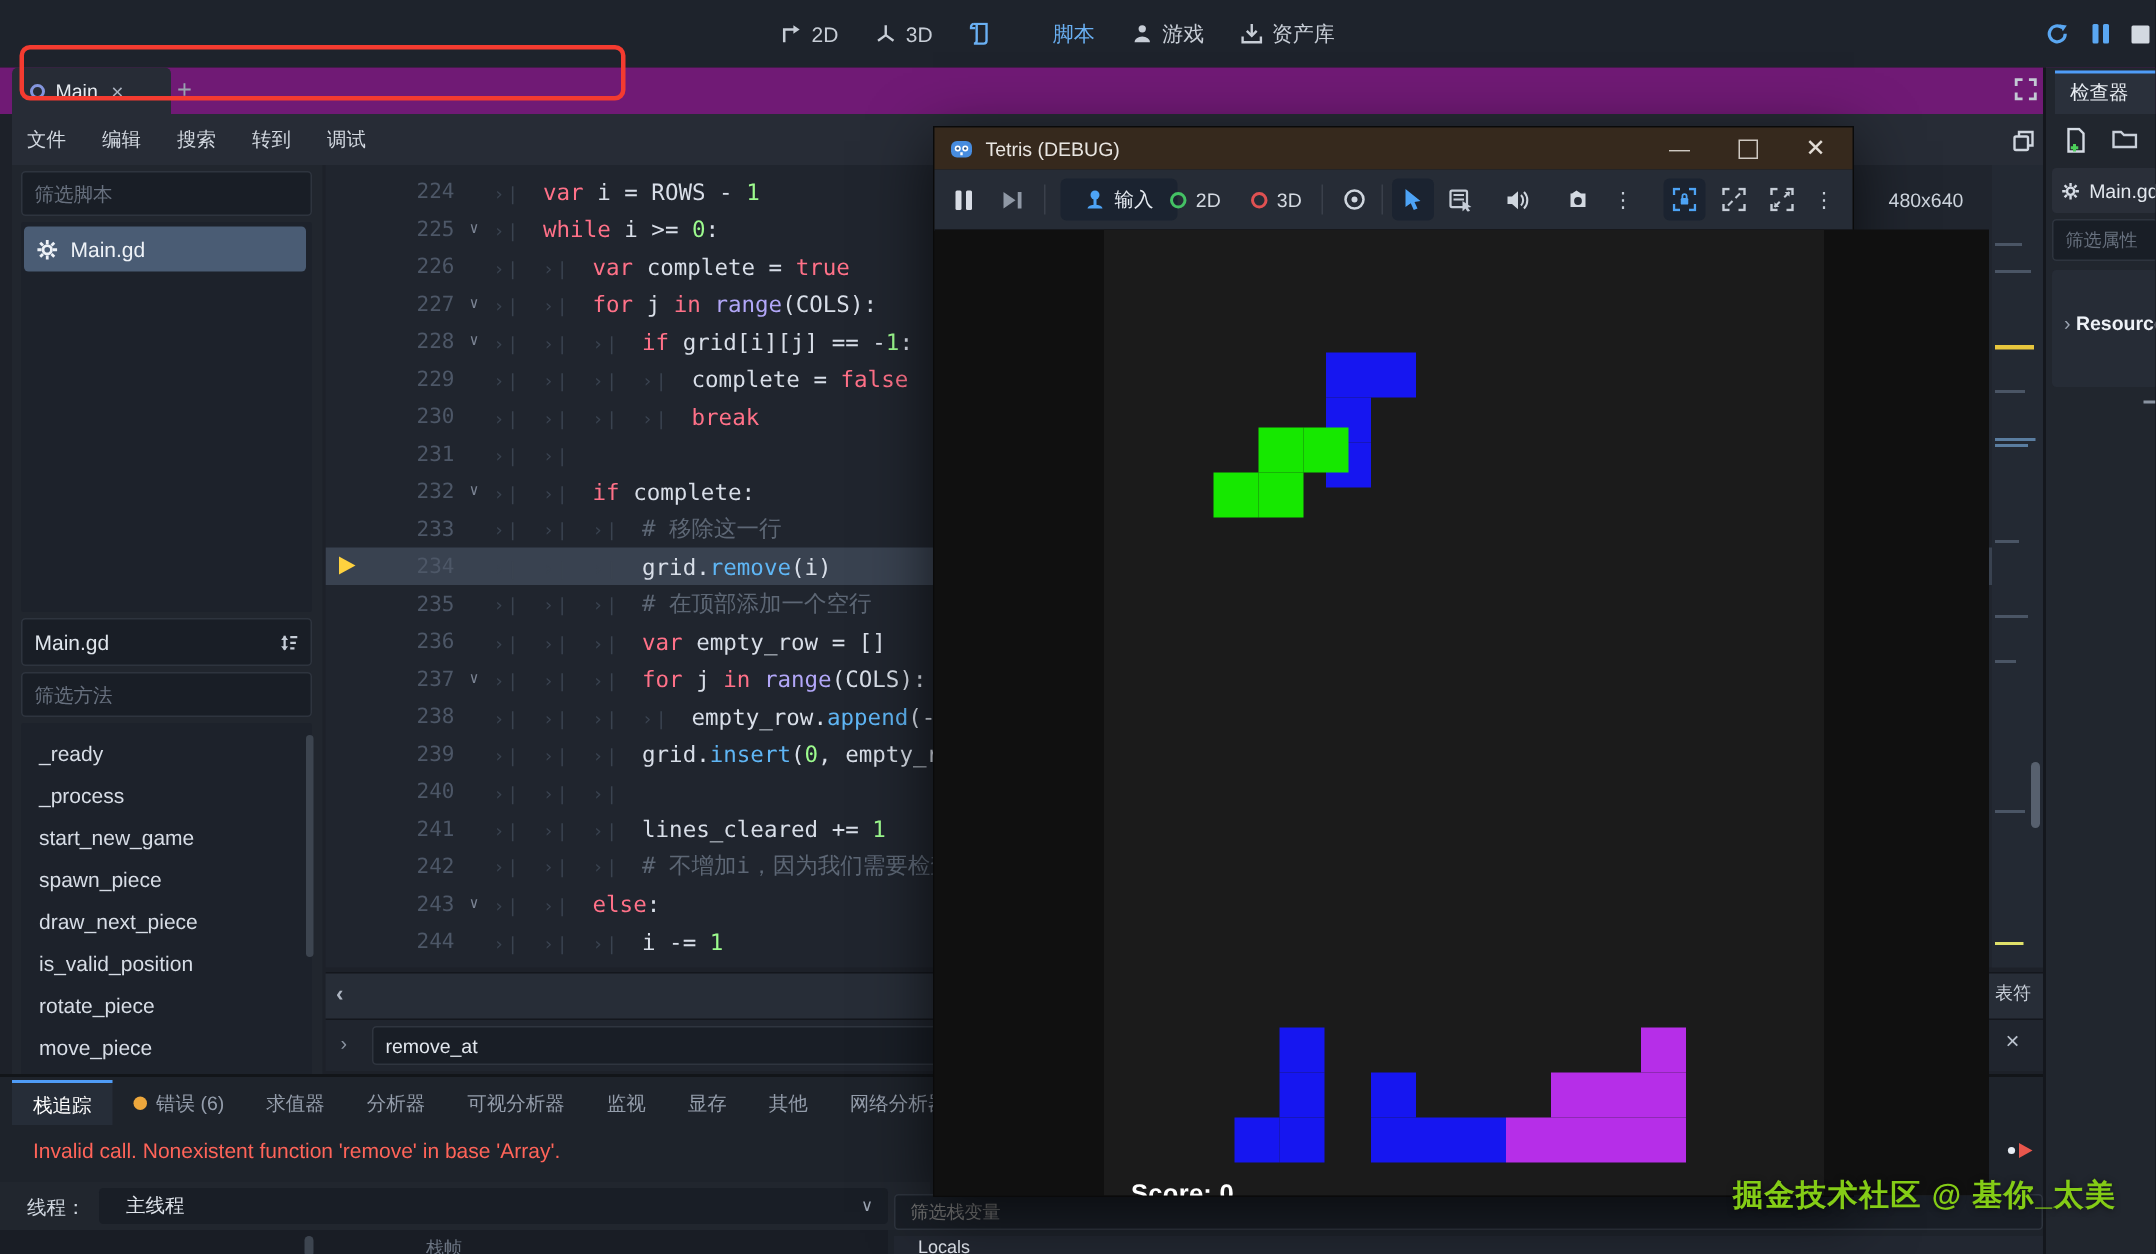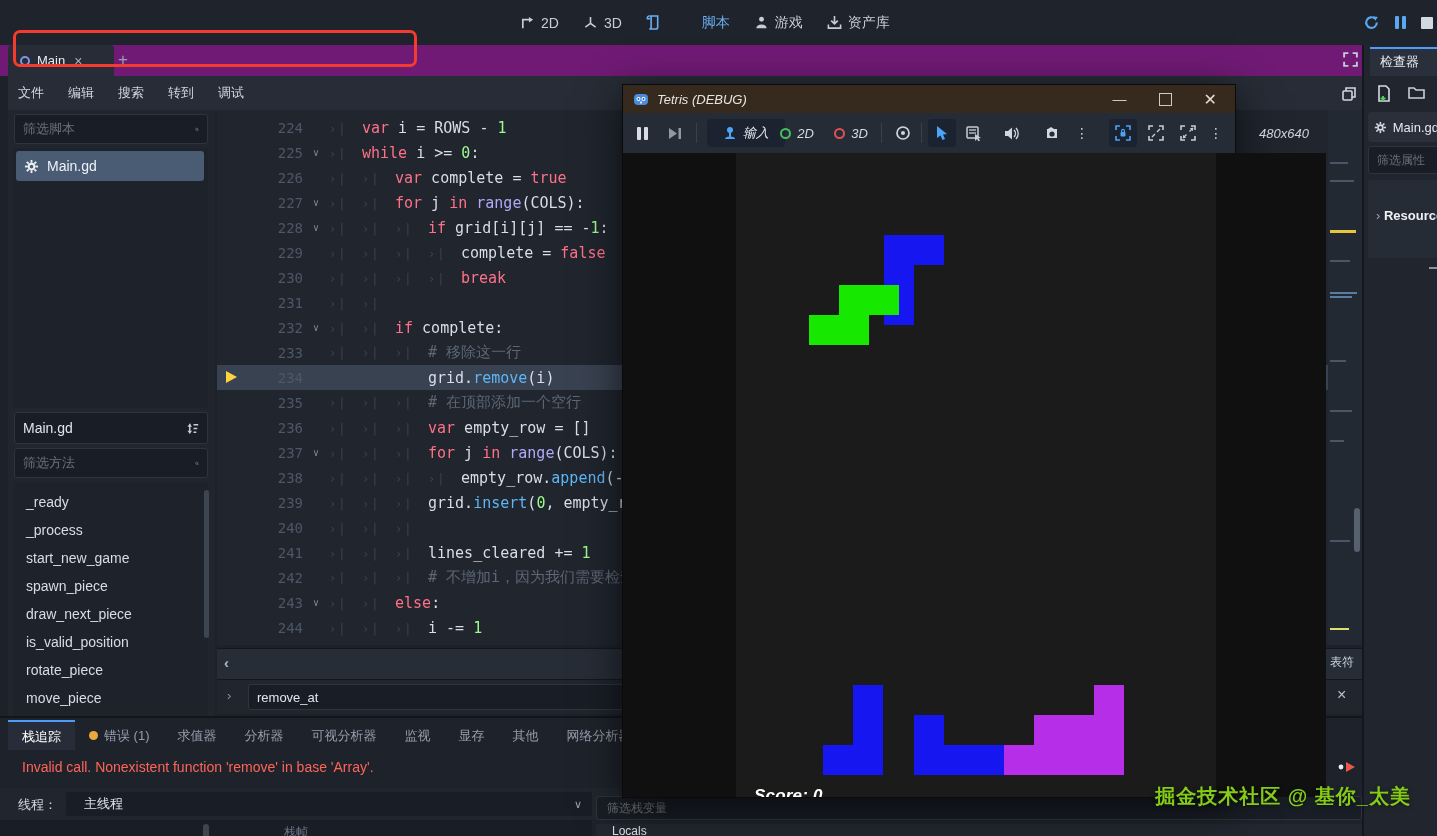--- a/index.html
+++ b/index.html
@@ -25,21 +25,21 @@
               display:flex;align-items:center;gap:7px;padding-left:12px;box-sizing:border-box;font-size:13px;color:#e7ebf1;}
   .ring{width:10px;height:10px;border:2px solid #8495dd;border-radius:50%;box-sizing:border-box;}
   .tabclose{color:#aab2bf;font-size:14px;margin-left:2px;}
   .tabadd{position:absolute;left:118px;top:5px;color:#9aa2af;font-size:17px;}
   #menubar{position:absolute;left:8px;top:76px;width:1354px;height:34px;background:#272c36;display:flex;align-items:center;gap:24px;padding-left:10px;box-sizing:border-box;}
   .menu-item{font-size:13px;color:#d2d8e0;}
 
   
   #left-panel{position:absolute;left:8px;top:110px;width:207px;height:608px;background:#21262e;}
   .filterbox{position:absolute;left:6px;width:194px;height:30px;box-sizing:border-box;display:flex;align-items:center;}
-  .filterbox input{flex:1;background:transparent;border:none;color:#ffffff;font-size:13px;padding:0 4px 0 8px;font-family:Liberation Mono, monospace;}
+  .filterbox input{flex:1;background:transparent;border:none;color:#ffffff;font-size:13px;padding:0 4px 0 8px;font-family:Liberation Sans, sans-serif;}
   .filterbox input::placeholder{color:#68717f;}
   .listwell{position:absolute;left:6px;width:194px;background:#1d222b;border-radius:2px;}
   .sel-item{position:absolute;left:2px;top:3px;width:188px;height:30px;background:#4a5c74;border-radius:3px;
             display:flex;align-items:center;gap:8px;padding-left:8px;box-sizing:border-box;font-size:14px;color:#eef2f7;}
   .namerow{position:absolute;left:6px;top:302px;width:194px;height:32px;background:#191e26;border:1px solid #2e343e;border-radius:3px;
            box-sizing:border-box;display:flex;align-items:center;justify-content:space-between;padding:0 6px 0 8px;font-size:14px;color:#dfe5ec;}
   .mlist{position:absolute;left:10px;top:378px;width:186px;}
   .mitem{height:28px;line-height:28px;font-size:14px;color:#d7dde6;padding-left:8px;}
   .vscroll{position:absolute;background:#3d4550;border-radius:3px;}
 
@@ -90,21 +90,21 @@
   #inspector .objrow{position:absolute;left:4px;top:67px;width:71px;height:30px;background:#2a2f39;border-radius:3px;
                      display:flex;align-items:center;gap:6px;padding-left:6px;box-sizing:border-box;font-size:13px;color:#e3e8ef;white-space:nowrap;}
   #inspector .filter{position:absolute;left:4px;top:101px;width:71px;height:28px;box-sizing:border-box;background:#191e26;border:1px solid #2e343e;border-radius:3px;
                      color:#67707e;font-size:12px;line-height:26px;padding-left:8px;white-space:nowrap;overflow:hidden;}
   #inspector .section{position:absolute;left:4px;top:135px;width:71px;height:78px;background:#262c36;border-radius:3px;overflow:hidden;}
   #inspector .section .st{position:absolute;left:8px;top:28px;font-size:13px;font-weight:bold;color:#eef2f7;white-space:nowrap;}
   #inspector .dash{position:absolute;left:65px;top:222px;width:9px;height:2px;background:#8a93a1;}
 
   
   #game-window{position:absolute;left:622px;top:84px;width:614px;height:714px;z-index:50;
-               box-shadow:0 10px 40px rgba(0,0,0,.65);background:#101010;border:1px solid #0a0a0a;box-sizing:border-box;font-style:italic;}
+               box-shadow:0 10px 40px rgba(0,0,0,.65);background:#101010;border:1px solid #0a0a0a;box-sizing:border-box;}
   #gw-title{position:absolute;left:0;top:0;width:100%;height:28px;background:#36291d;display:flex;align-items:center;box-sizing:border-box;padding-left:10px;gap:8px;}
   #gw-title .t{font-size:13px;color:#e9e6e2;flex:1;}
   #gw-title .wc{display:flex;gap:32px;margin-right:18px;align-items:center;}
   #gw-toolbar{position:absolute;left:0;top:28px;width:100%;height:40px;background:#262c36;border-bottom:1px solid #171b22;}
   .tbi{position:absolute;top:6px;height:28px;display:flex;align-items:center;justify-content:center;}
   .tbtn{background:#1b2330;border-radius:4px;}
   .tsep{position:absolute;top:10px;width:1px;height:20px;background:#3a404b;}
   .ringbtn{display:flex;align-items:center;gap:6px;font-size:13px;color:#d4dae2;}
   .ring2{width:11px;height:11px;border-radius:50%;box-sizing:border-box;}
   #gw-view{position:absolute;left:0;top:68px;width:703px;height:644px;background:#101010;overflow:hidden;text-align:center;}
@@ -328,21 +328,21 @@
   </div>
   <span id="search-close">×</span>
 
   <div id="debugger">
     <div id="debug-tabs">
         <div class="dtab active">
           <span>栈追踪</span>
         </div>
         <div class="dtab">
           <span class="dot"></span>
-          <span>错误 (1)</span>
+          <span>错误 (6)</span>
         </div>
         <div class="dtab">
           <span>求值器</span>
         </div>
         <div class="dtab">
           <span>分析器</span>
         </div>
         <div class="dtab">
           <span>可视分析器</span>
         </div>

